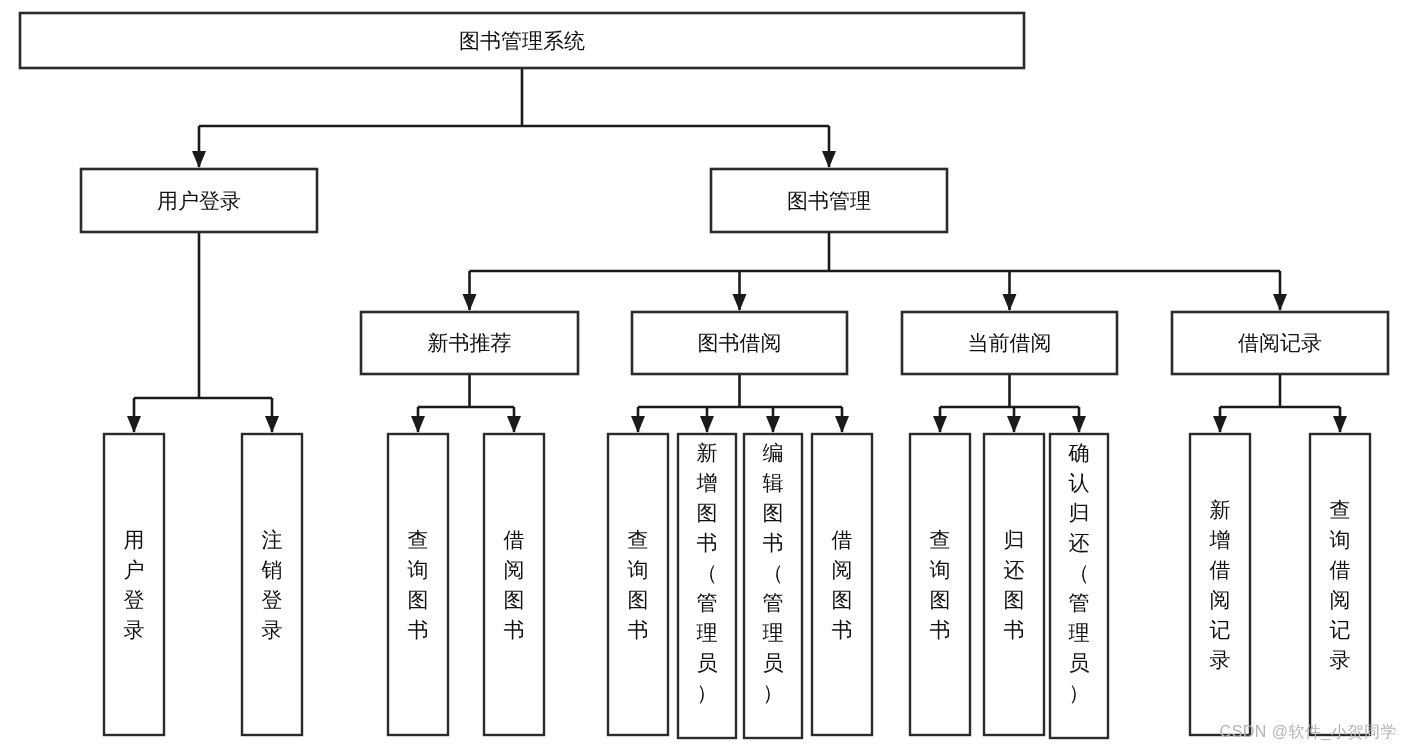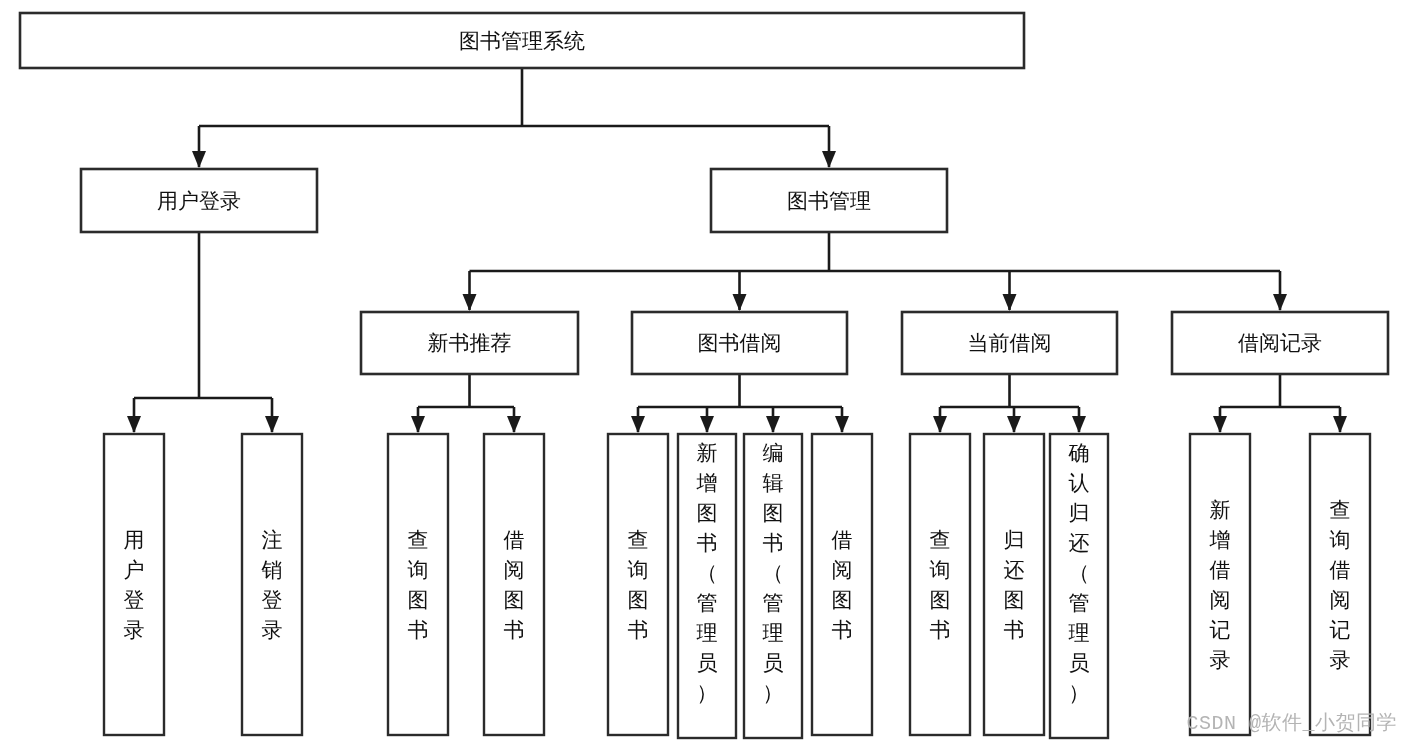--- a/index.html
+++ b/index.html
@@ -60,23 +60,23 @@
     font-size: 21px;
     fill: #111111;
     text-anchor: middle;
   }
   .leaf-label-v tspan {
     text-anchor: middle;
   }
   .watermark {
     position: absolute;
     right: 8px;
-    bottom: 11px;
-    font-family: Liberation Mono, monospace;
-    font-size: 20px;
+    bottom: 4px;
+    font-family: Liberation Sans, sans-serif;
+    font-size: 16px;
     color: #b4b4b4;
     letter-spacing: 0.5px;
     white-space: nowrap;
     user-select: none;
   }
 </style>
 </head>
 <body>
 
 <div id="diagram-root">

